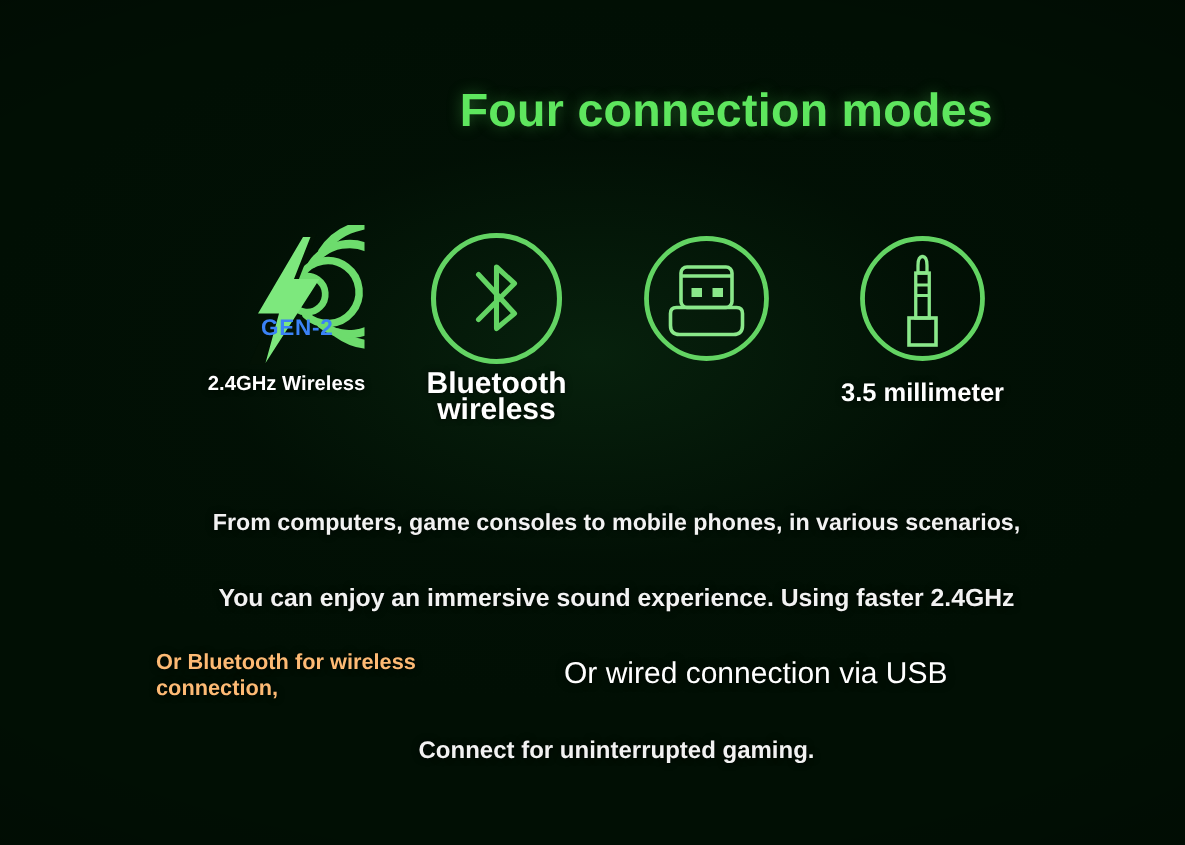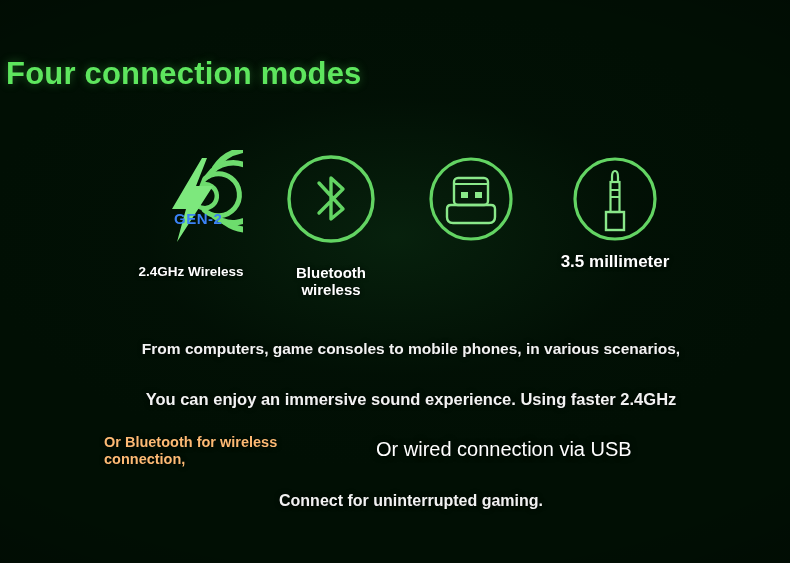--- a/index.html
+++ b/index.html
@@ -28,23 +28,23 @@
   .page {
     position: relative;
     width: 790px;
     height: 563px;
   }
 
   
   .title {
     position: absolute;
     top: 56px;
-    left: 6px;
+    left: 16px;
     width: 646px;
-    text-align: left;
+    text-align: right;
     font-size: 31px;
     font-weight: bold;
     color: #5ee65e;
     letter-spacing: 0.2px;
     text-shadow: 0 0 10px rgba(94, 230, 94, 0.35);
     white-space: nowrap;
   }
 
   
   .icon-row {
@@ -71,24 +71,24 @@
     align-items: center;
     justify-content: center;
   }
   .icon-art svg { display: block; }
 
   .icon-label {
     color: #ffffff;
     font-size: 13.5px;
     font-weight: bold;
     line-height: 15px;
-    margin-top: 16px;
+    margin-top: 0;
     text-shadow: 0 0 4px rgba(0,0,0,0.8);
   }
-  .icon-cell.c1 .icon-label { font-size: 15px; line-height: 17px; }
+  .icon-cell.c1 .icon-label { font-size: 20px; line-height: 17px; }
   .icon-cell.c2 .icon-label { margin-top: 6px; font-size: 14px; }
   .icon-cell.c3 .icon-label { margin-top: 6px; font-size: 17px; }
 
   
   .copy {
     position: absolute;
     left: 16px;
     width: 790px;
   }
   .line-1 {

